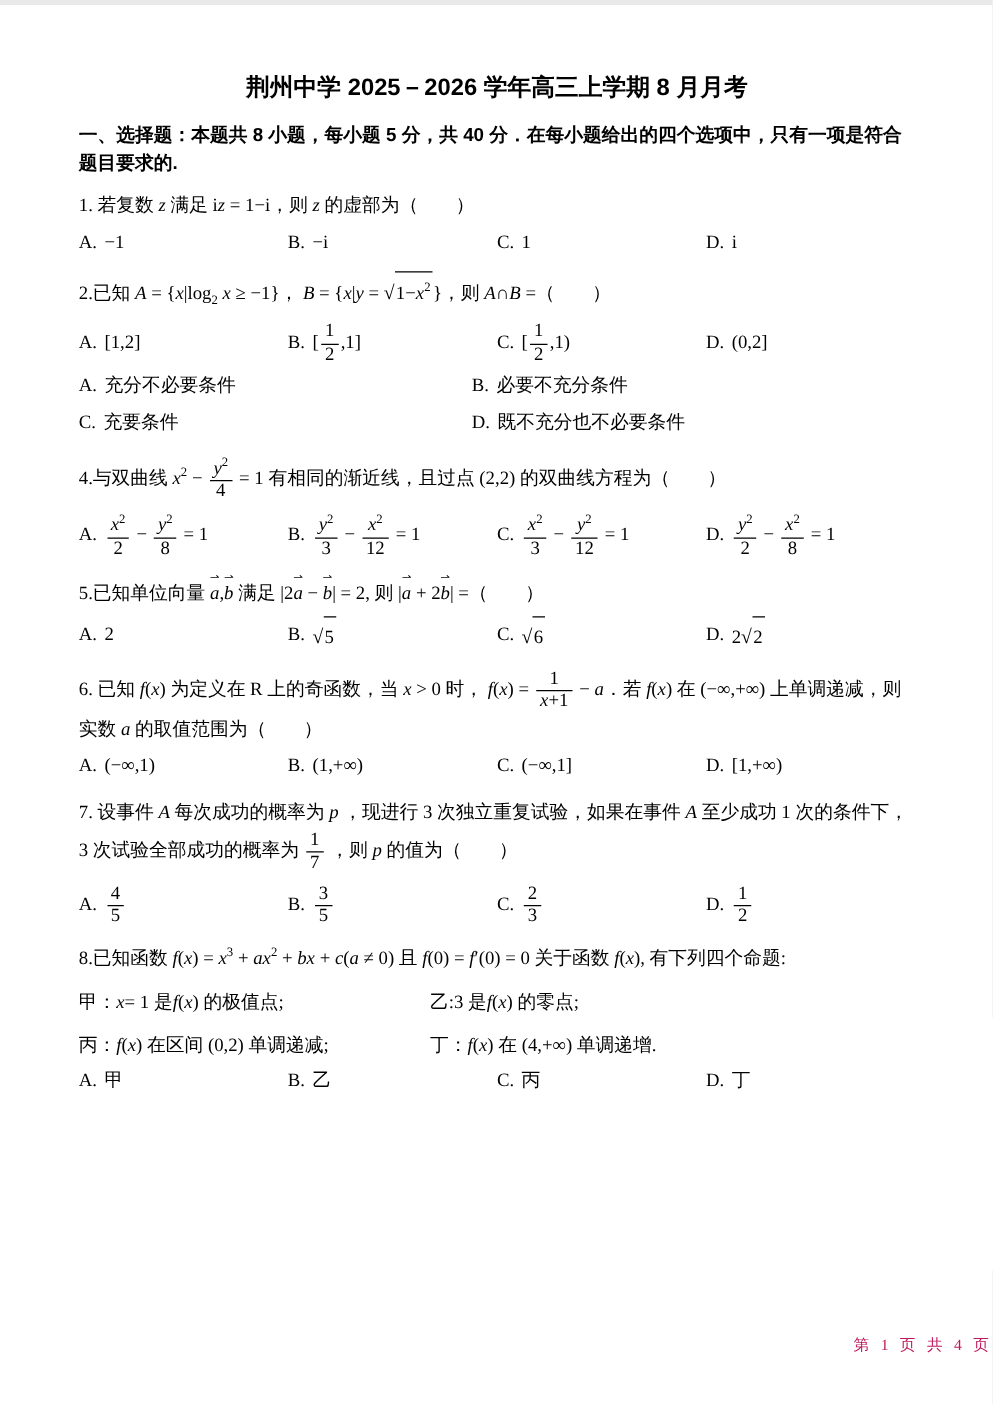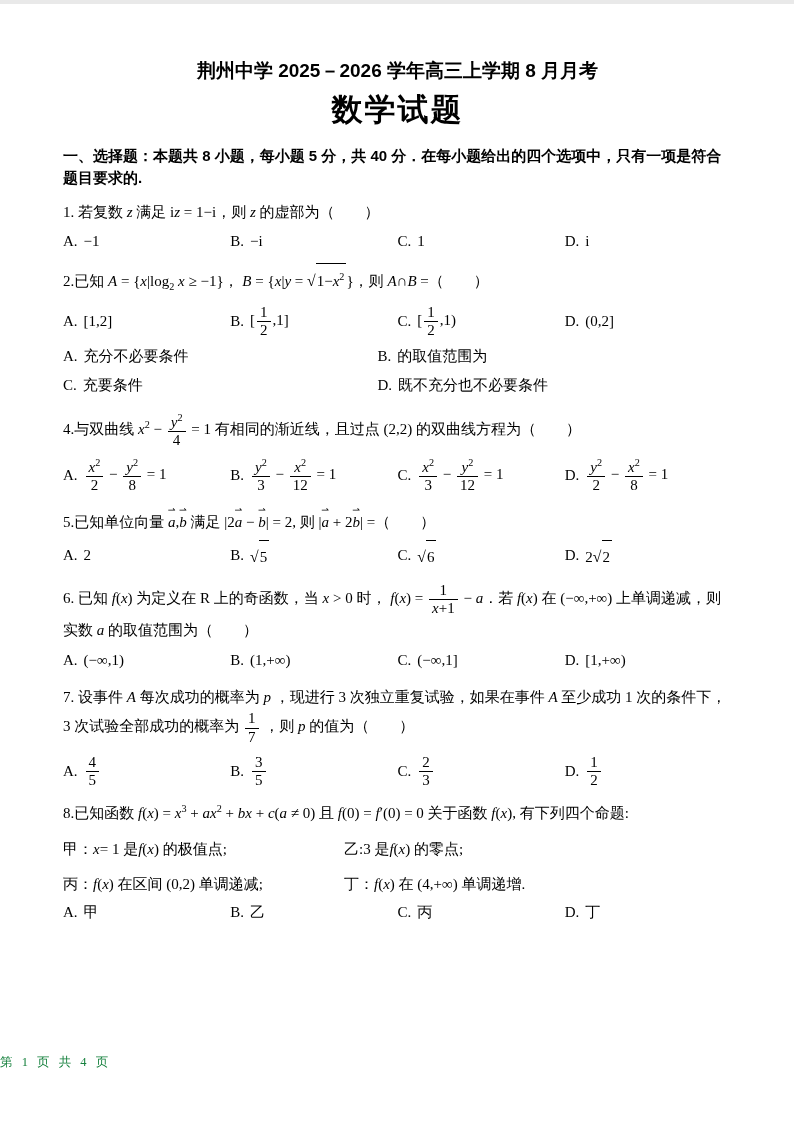--- a/index.html
+++ b/index.html
@@ -27,29 +27,28 @@
   .frac{display:inline-flex;flex-direction:column;vertical-align:middle;text-align:center;margin:0 2px;line-height:1.15;}
   .frac .num{display:block;padding:0 3px;}
   .frac .den{display:block;border-top:1px solid #000;padding:0 3px;}
   .sqrt{display:inline-block;white-space:nowrap;}
   .sqrt .sign{display:inline-block;font-size:1.05em;}
   .sqrt .rad{display:inline-block;border-top:1px solid #000;padding:4px 2px 0 1px;}
   .vec{position:relative;display:inline-block;}
   .vec::after{content:"⇀";position:absolute;top:-0.62em;left:50%;transform:translateX(-50%);font-size:0.62em;}
   sup,sub{font-size:0.68em;}
   i{font-family:"Liberation Serif", serif;}
-  .footer{position:absolute;left:0;right:0;bottom:56px;text-align:left;font-size:12.5px;letter-spacing:3px;color:#15803d;}
+  .footer{position:absolute;left:0;right:0;bottom:42px;text-align:right;font-size:12.5px;letter-spacing:3px;color:#be185d;}
 </style>
 </head>
 <body>
 
 <div class="page">
 
   <div class="title1 hei">荆州中学 2025－2026 学年高三上学期 8 月月考</div>
-  <div class="title2 hei">数学试题</div>
   <div class="sec-header hei">一、选择题：本题共 8 小题，每小题 5 分，共 40 分．在每小题给出的四个选项中，只有一项是符合题目要求的.</div>
 
   <div class="q">
     <div class="stem m">1. 若复数 <i>z</i> 满足 i<i>z</i> = 1−i，则 <i>z</i> 的虚部为（　　）</div>
     <div class="opts">
       <span class="opt">
           <span class="olabel m">A.</span>
           <span class="otext m">−1</span>
         </span>
       <span class="opt">
@@ -96,21 +95,21 @@
   </div>
 
   <div class="q">
     <div class="opts">
       <span class="opt-l">
           <span class="olabel m">A.</span>
           <span class="otext m">充分不必要条件</span>
         </span>
       <span class="opt-r">
           <span class="olabel m">B.</span>
-          <span class="otext m">的取值范围为</span>
+          <span class="otext m">必要不充分条件</span>
         </span>
     </div>
     <div class="opts">
       <span class="opt-l">
           <span class="olabel m">C.</span>
           <span class="otext m">充要条件</span>
         </span>
       <span class="opt-r">
           <span class="olabel m">D.</span>
           <span class="otext m">既不充分也不必要条件</span>

